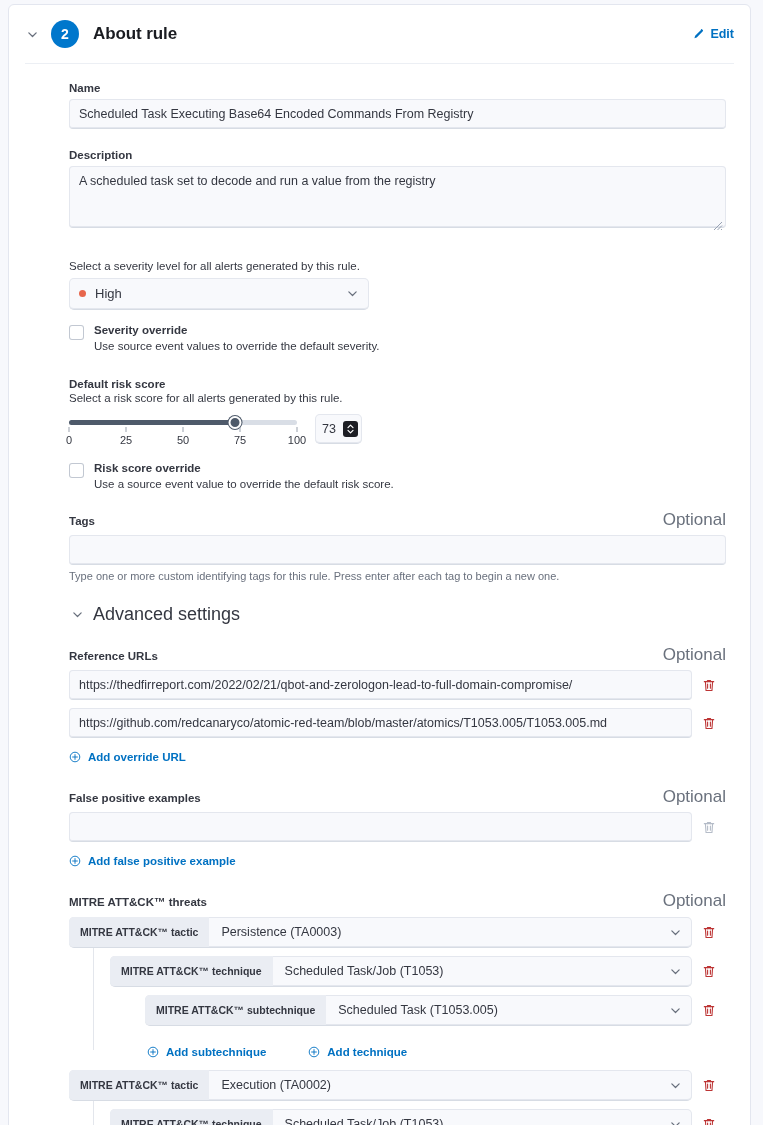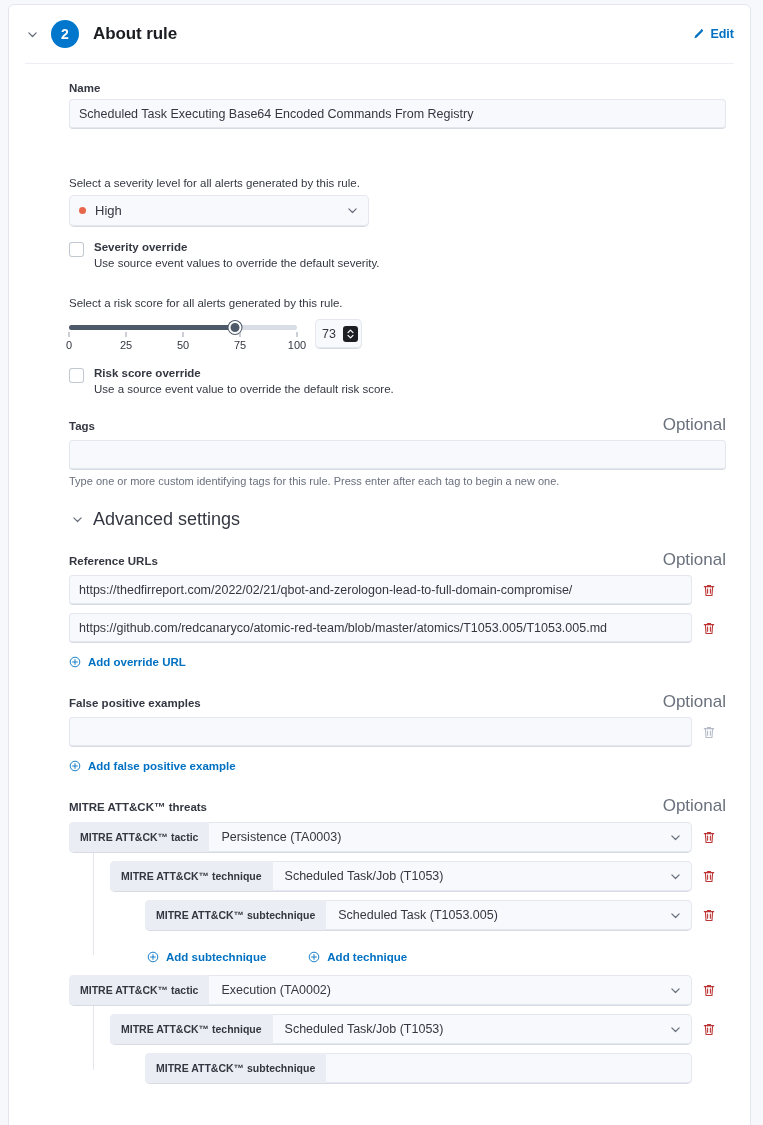--- a/index.html
+++ b/index.html
@@ -300,20 +300,33 @@
 
       <div class="field">
         <div class="label-row">
           <span class="flabel">Name</span>
         </div>
         <input class="input" type="text" value="Scheduled Task Executing Base64 Encoded Commands From Registry" style="">
       </div>
 
       <div class="sep-space-md"></div>
 
+      <div class="field">
+        <div class="label-row">
+          <span class="flabel">Description</span>
+        </div>
+        <div class="ta-wrap">
+          <textarea class="textarea" style="">A scheduled task set to decode and run a value from the registry</textarea>
+          <span class="resize-grip">
+            <svg width="12" height="12" viewBox="0 0 12 12" stroke="#98a2b3" stroke-width="1">
+                <path d="M11 3 L3 11 M11 6.5 L6.5 11 M11 10 L10 11"></path>
+              </svg>
+          </span>
+        </div>
+      </div>
 
       <div class="sep-space-lg"></div>
 
       <div class="field">
         <div class="helptext">Select a severity level for all alerts generated by this rule.</div>
         <div class="select">
           <span class="sev-dot"></span>
           <span class="select-value">High</span>
           <span class="select-chev">
             <svg width="13" height="13" viewBox="0 0 16 16" fill="none" stroke="currentColor" stroke-width="1.5" stroke-linecap="round" stroke-linejoin="round">
@@ -327,20 +340,21 @@
         <span class="cbox"></span>
         <div class="cb-texts">
           <div class="cb-title">Severity override</div>
           <div class="cb-sub">Use source event values to override the default severity.</div>
         </div>
       </div>
 
       <div class="sep-space-lg"></div>
 
       <div class="field">
+        <div class="flabel">Default risk score</div>
         <div class="helptext">Select a risk score for all alerts generated by this rule.</div>
         <div class="slider-area">
           <div class="slider-box">
             <div class="track">
               <div class="track-fill" id="track-fill" style="width: 73%;"></div>
               <div class="thumb" id="slider-thumb" style="left: 73%;"></div>
             </div>
             <div class="ticks" id="slider-ticks">
                 <div class="tick" style="left: 0%;"></div>
                 <div class="tick" style="left: 25%;"></div>

